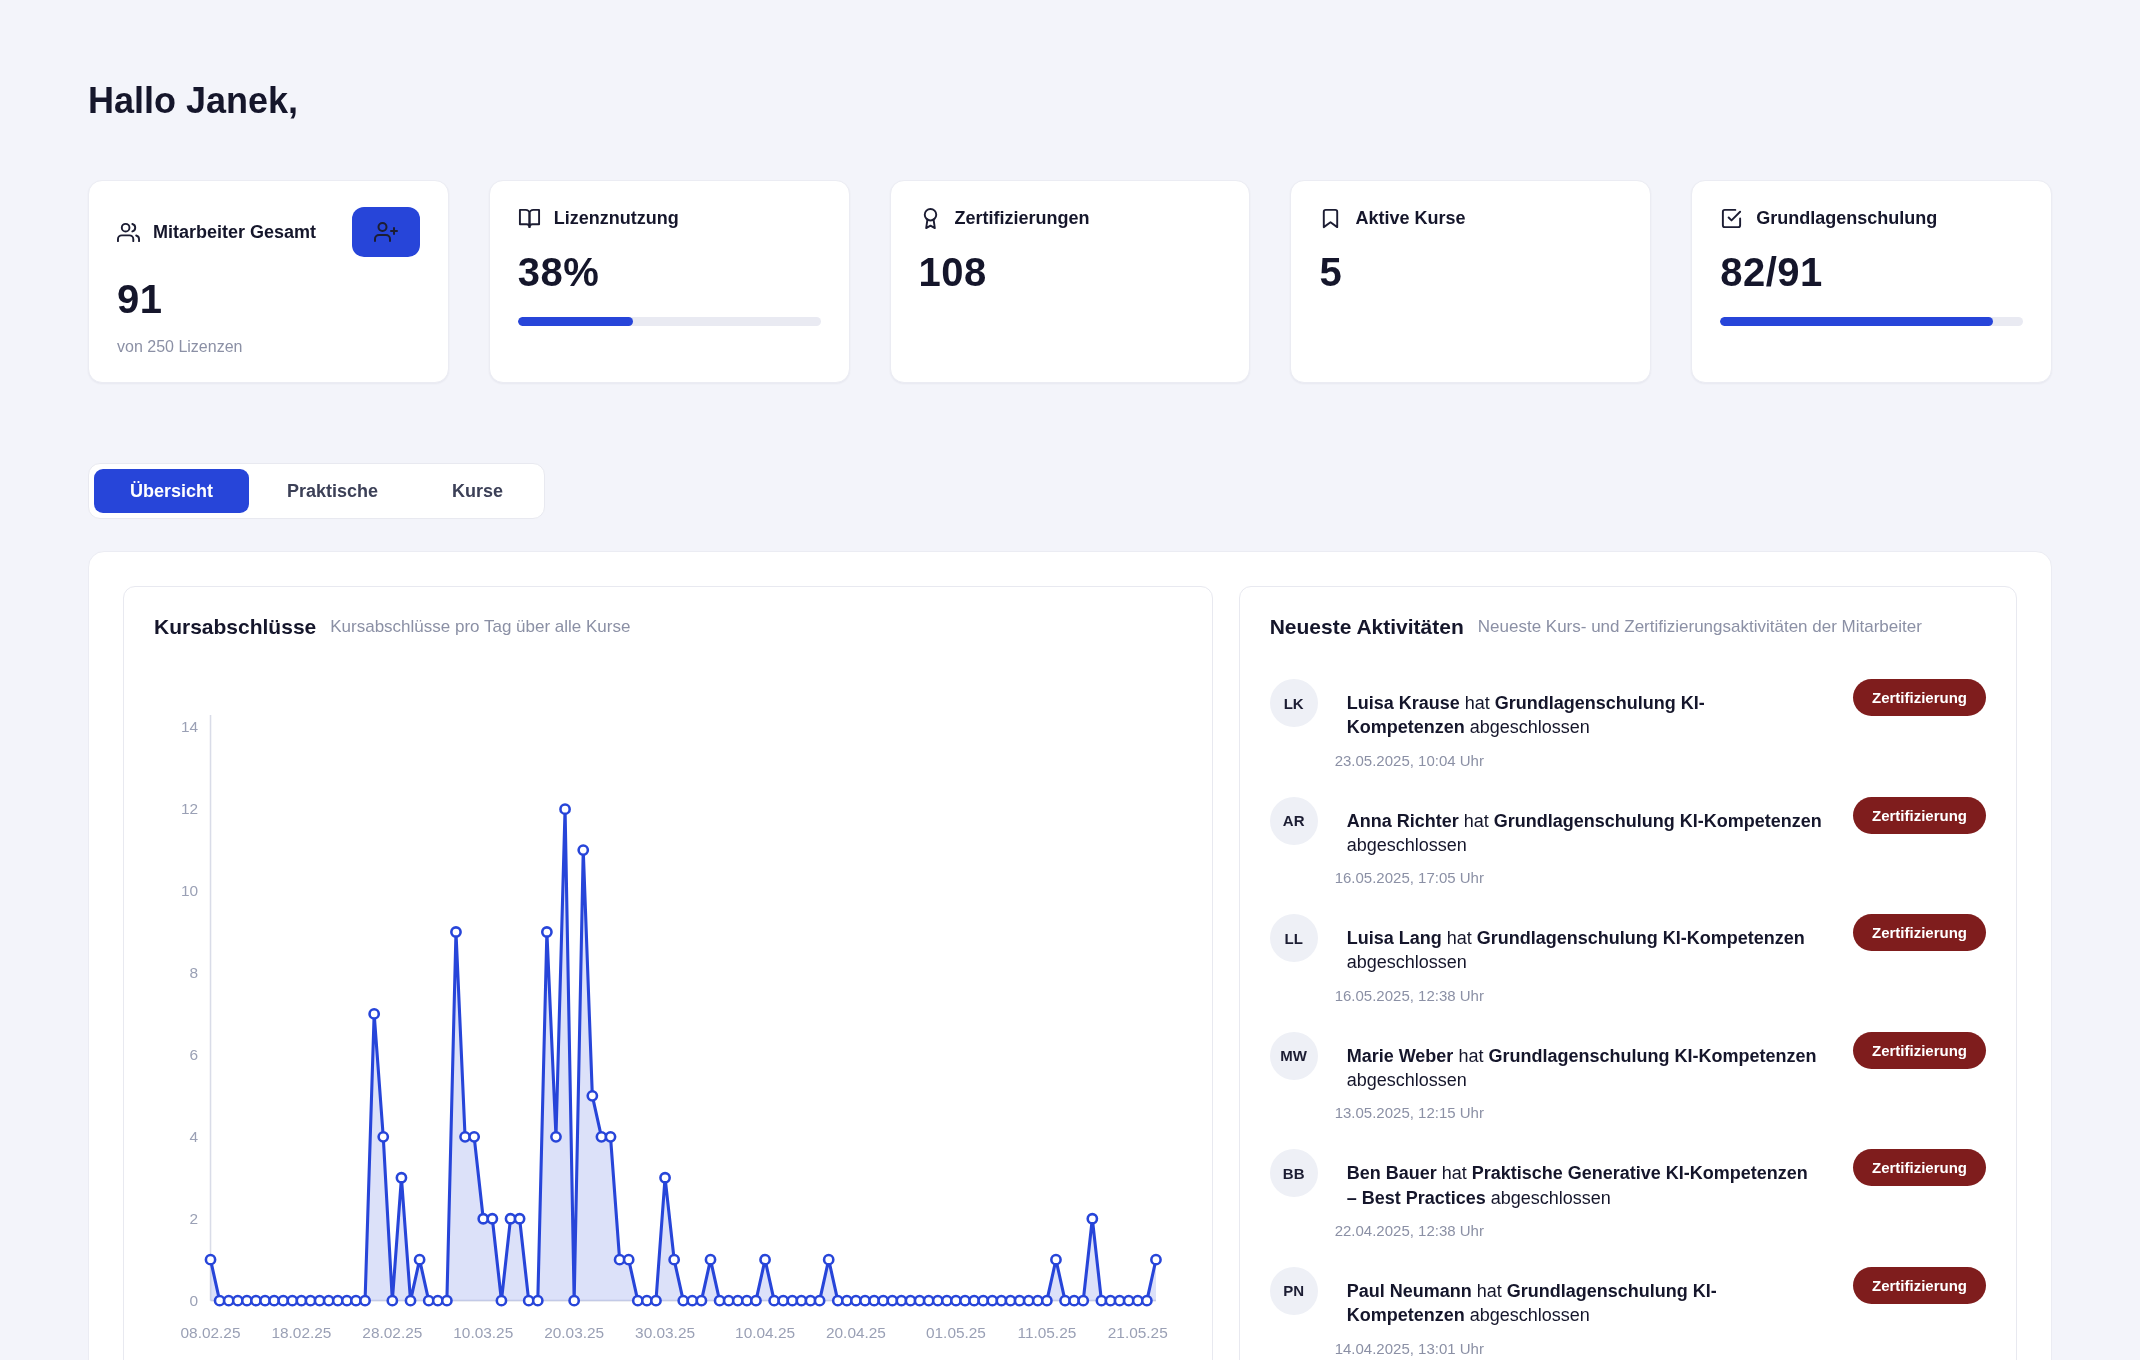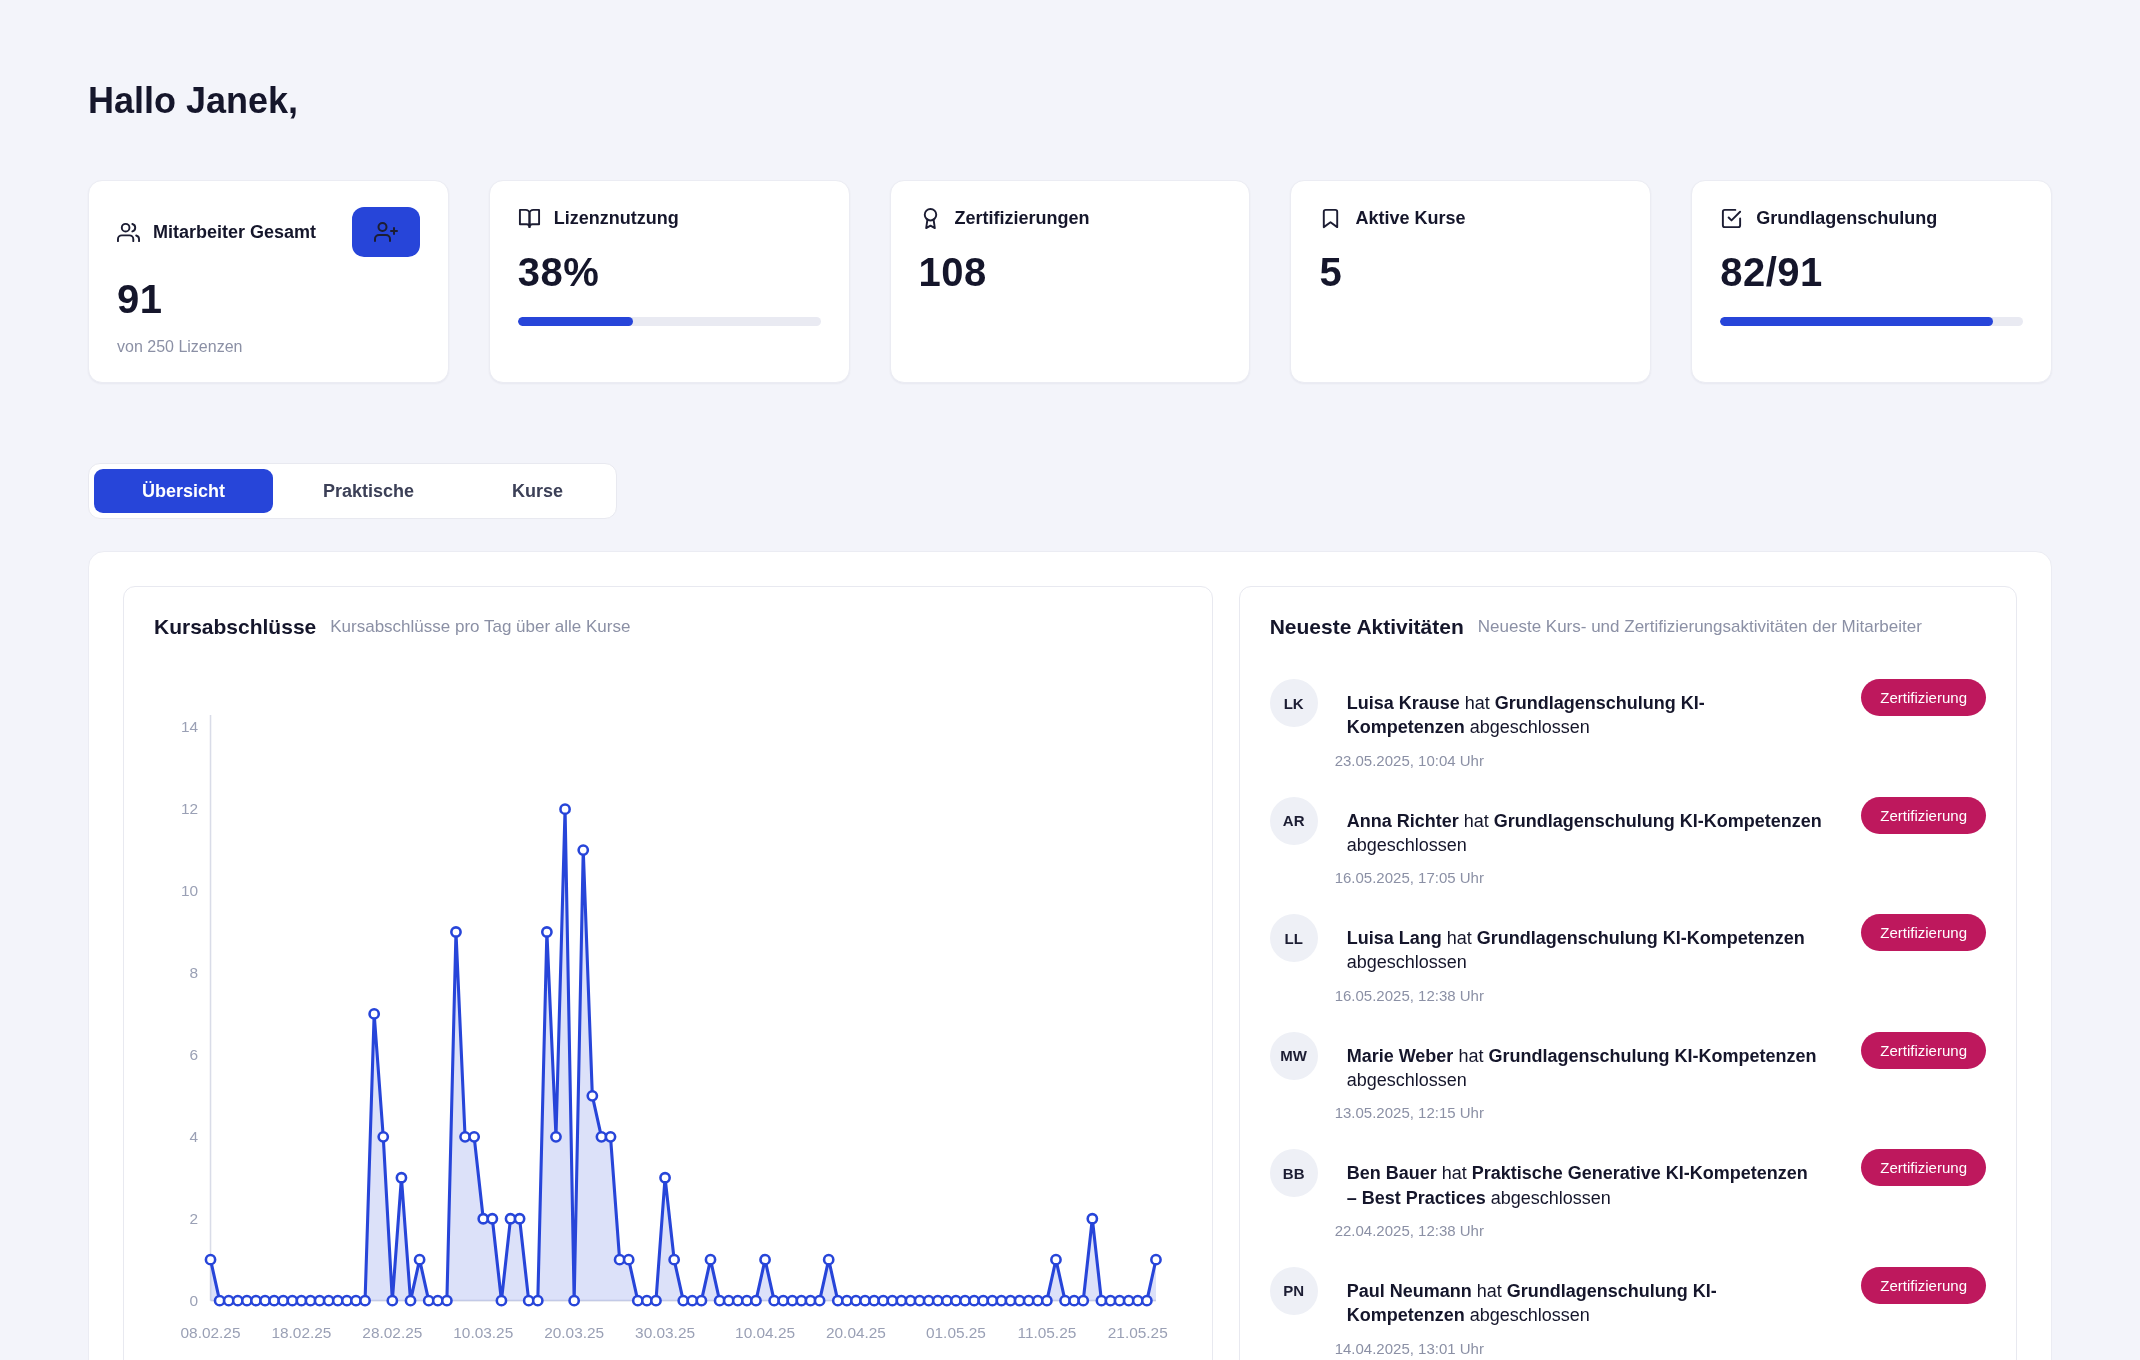--- a/index.html
+++ b/index.html
@@ -38,21 +38,21 @@
   .progress-fill { height: 100%; background: #2745d9; border-radius: 6px; }
 
   
   .tabs {
     display: inline-flex; margin-top: 80px;
     background: #fff; border: 1px solid #e8e9f0; border-radius: 12px; padding: 5px; gap: 2px;
   }
   .tab {
     border: none; background: transparent; cursor: pointer; font-family: inherit;
     font-size: 18px; font-weight: 600; color: #3c4057;
-    padding: 13px 48px; border-radius: 9px; line-height: 1;
+    padding: 13px 36px; border-radius: 9px; line-height: 1;
   }
   .tab.active { background: #2745d9; color: #fff; }
 
   
   .panel {
     margin-top: 32px; background: #fff; border: 1px solid #ebecf3; border-radius: 16px;
     padding: 34px; display: grid; grid-template-columns: 1.4fr 1fr; gap: 26px; align-items: start;
   }
   .inner-card { border: 1px solid #e8e9f0; border-radius: 12px; padding: 28px 30px; background: #fff; box-shadow: none; }
   .card-title-row { display: flex; align-items: center; gap: 14px; flex-wrap: wrap; }
@@ -71,21 +71,21 @@
     width: 48px; height: 48px; border-radius: 50%; background: #eef0f6; flex: none;
     display: flex; align-items: center; justify-content: center;
     font-size: 15px; font-weight: 700; color: #1c1d33; align-self: flex-start;
   }
   .activity-text { flex: 1 1 auto; min-width: 0; max-width: 500px; }
   .activity-line { margin: 12px; font-size: 18px; line-height: 1.35; color: #15162b; font-weight: 400; }
   .activity-line strong { font-weight: 700; }
   .activity-time { margin: 8px 0 0; font-size: 15px; color: #8b90a5; }
   .badge {
     margin-left: auto; flex: none;
-    background: #be185d; color: #fff; font-size: 15px; font-weight: 400;
+    background: #7f1d1d; color: #fff; font-size: 15px; font-weight: 700;
     padding: 10px 19px; border-radius: 999px; white-space: nowrap;
   }
 </style>
 </head>
 <body>
 
 <div class="page">
 
   <h1 class="greeting">Hallo Janek,</h1>
 

